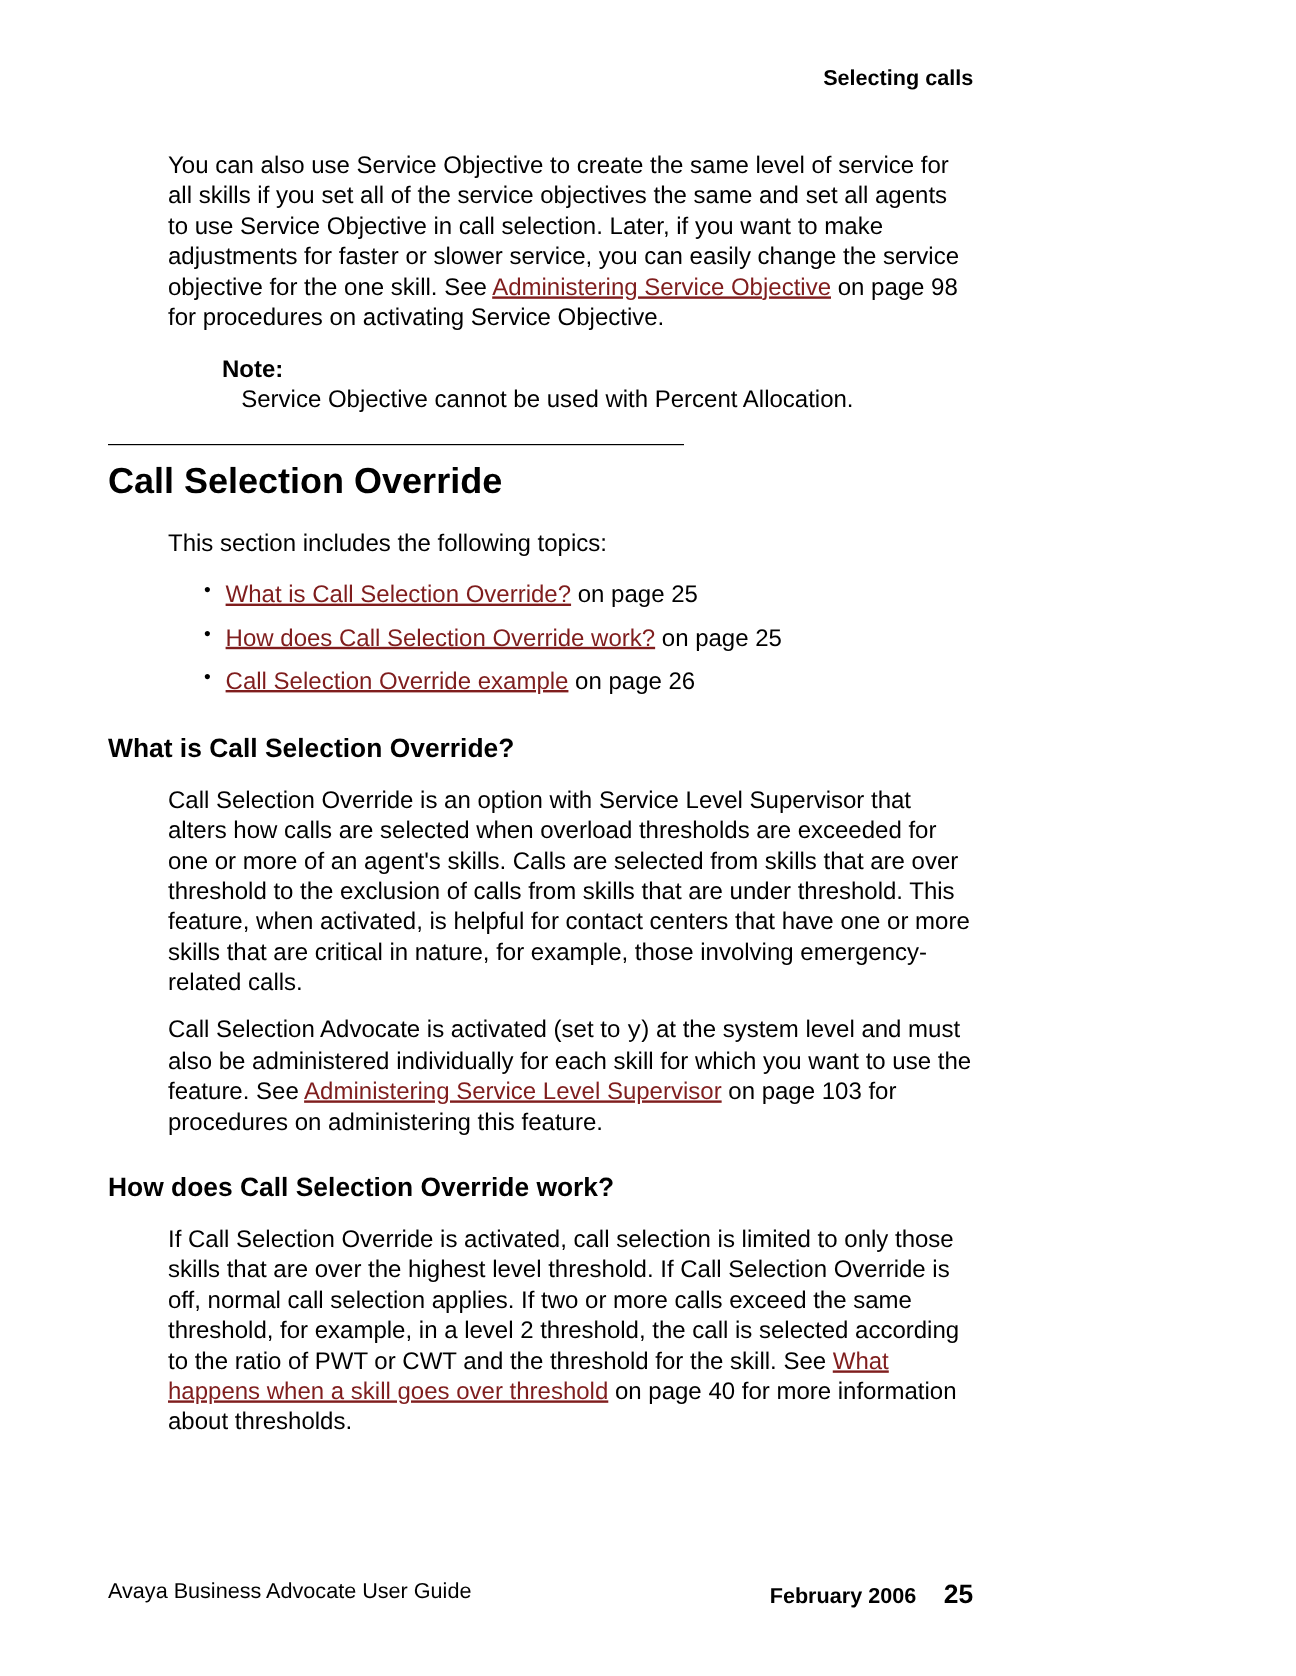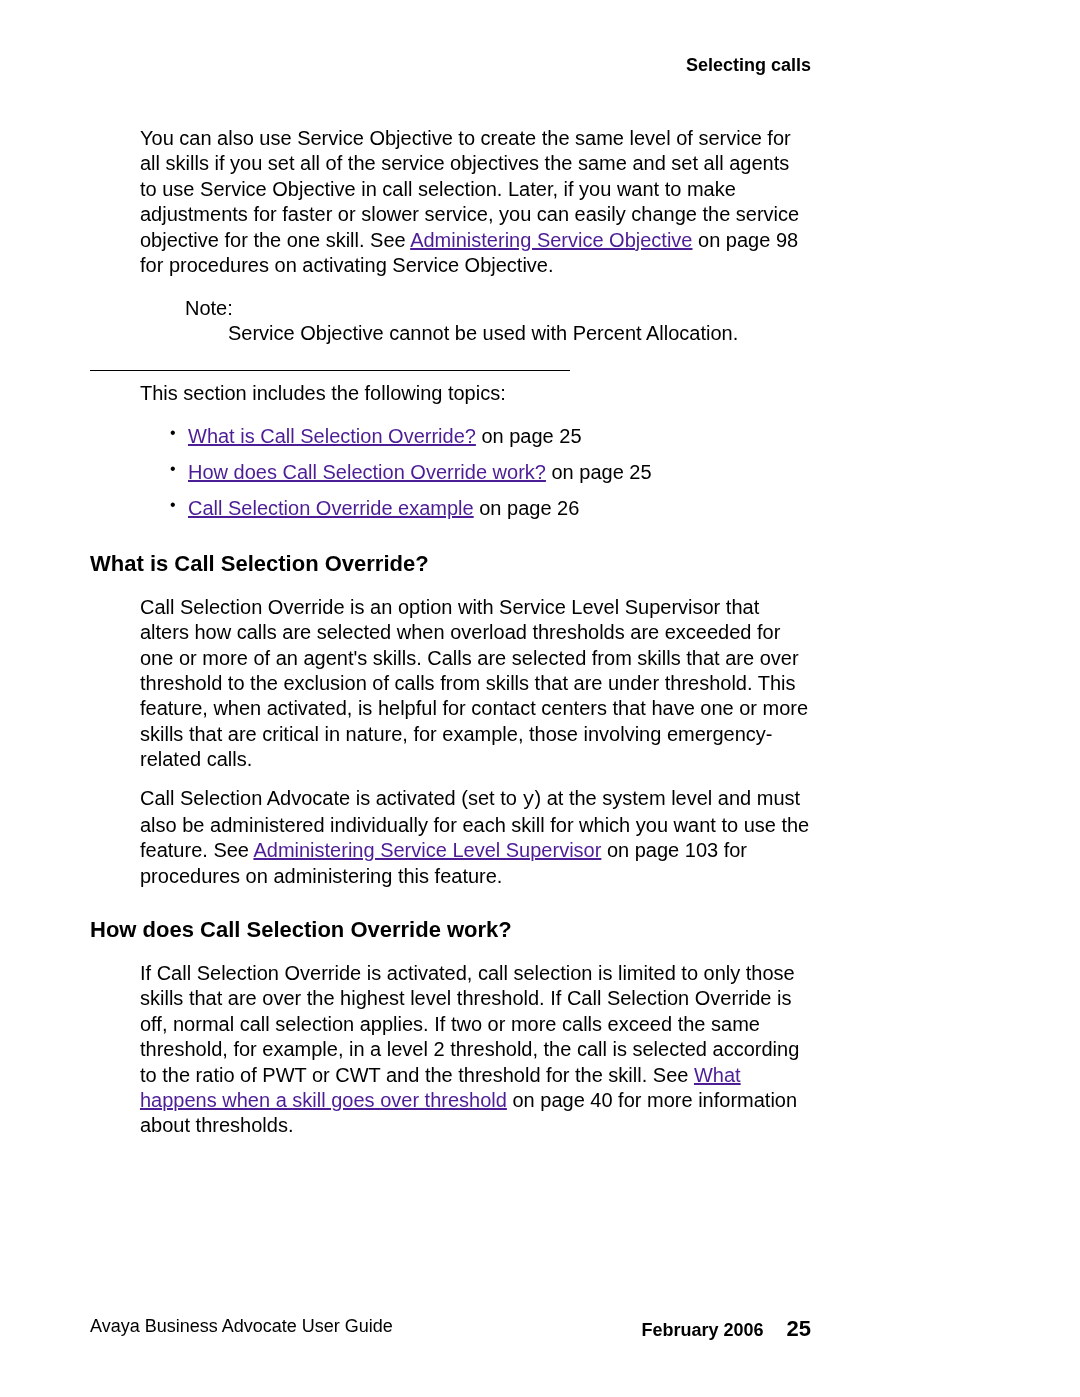--- a/index.html
+++ b/index.html
@@ -27,43 +27,43 @@
     font-size: 20px;
     line-height: 1.27;
     margin: 0 0 14px 50px;
   }
   .note-block {
     margin: 18px 0 24px 95px;
     font-size: 20px;
     line-height: 1.25;
   }
   .note-label {
-    font-weight: normal;
+    font-weight: bold;
   }
   .note-body {
-    margin-left: 43px;
+    margin-left: 16px;
   }
   hr.section-rule {
     border: none;
     border-top: 1px solid #000;
     margin: 18px 0 10px 0;
     width: 480px;
   }
   h1.section-heading {
     font-size: 30px;
     font-weight: bold;
     margin: 14px 0 22px 0;
   }
   h2.subheading {
     font-size: 22px;
     font-weight: bold;
     margin: 28px 0 18px 0;
   }
   a.link {
-    color: #4c1d95;
+    color: #7f1d1d;
     text-decoration: underline;
   }
   ul.topics {
     list-style: none;
     padding: 0;
     margin: 0 0 0 80px;
   }
   ul.topics li {
     font-size: 20px;
     line-height: 1.5;
@@ -102,20 +102,21 @@
     <span>You can also use Service Objective to create the same level of service for all skills if you set all of the service objectives the same and set all agents to use Service Objective in call selection. Later, if you want to make adjustments for faster or slower service, you can easily change the service objective for the one skill. See </span><a class="link" href="#">Administering Service Objective</a><span> on page 98 for procedures on activating Service Objective.</span>
   </p>
 
   <div class="note-block">
     <div class="note-label">Note:</div>
     <div class="note-body">Service Objective cannot be used with Percent Allocation.</div>
   </div>
 
   <hr class="section-rule">
 
+  <h1 class="section-heading">Call Selection Override</h1>
 
   <p class="body-text">This section includes the following topics:</p>
 
   <ul class="topics">
     <li>
       <a class="link" href="#">What is Call Selection Override?</a><span> on page 25</span>
     </li>
     <li>
       <a class="link" href="#">How does Call Selection Override work?</a><span> on page 25</span>
     </li>

